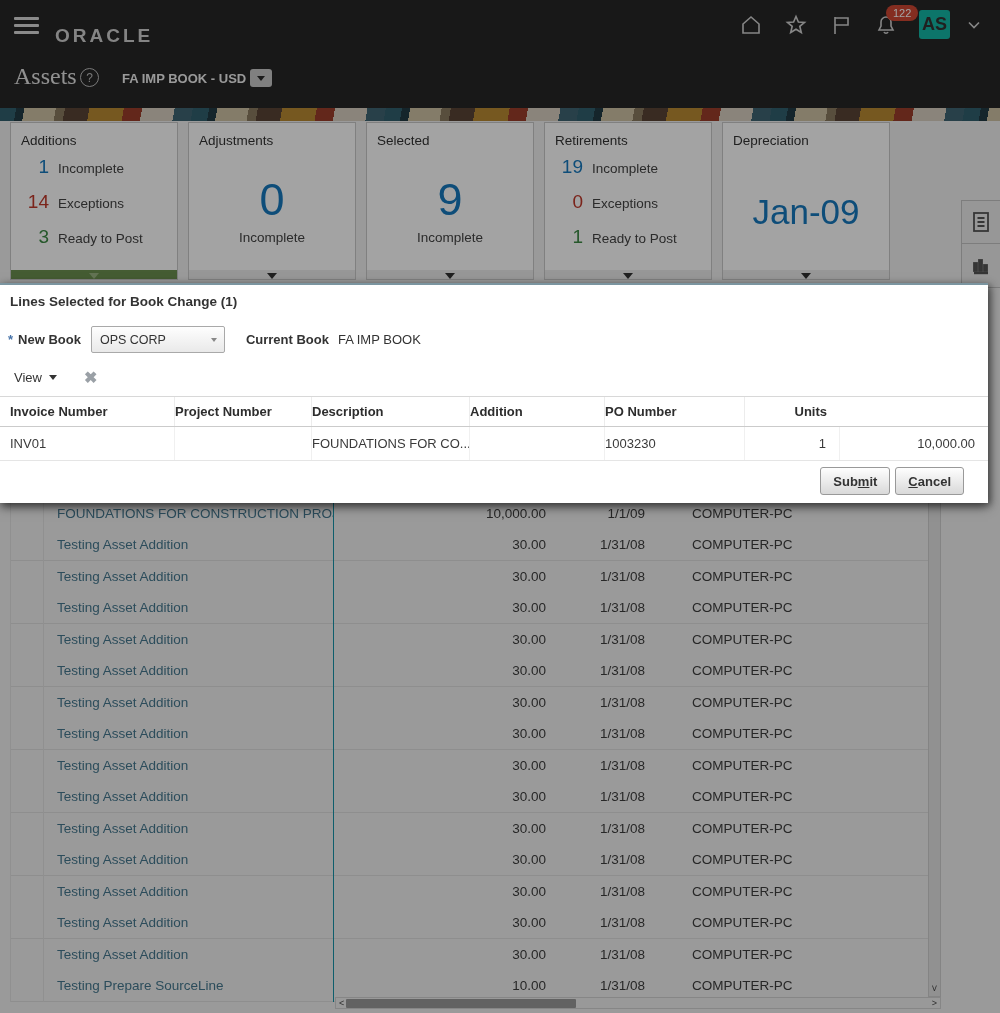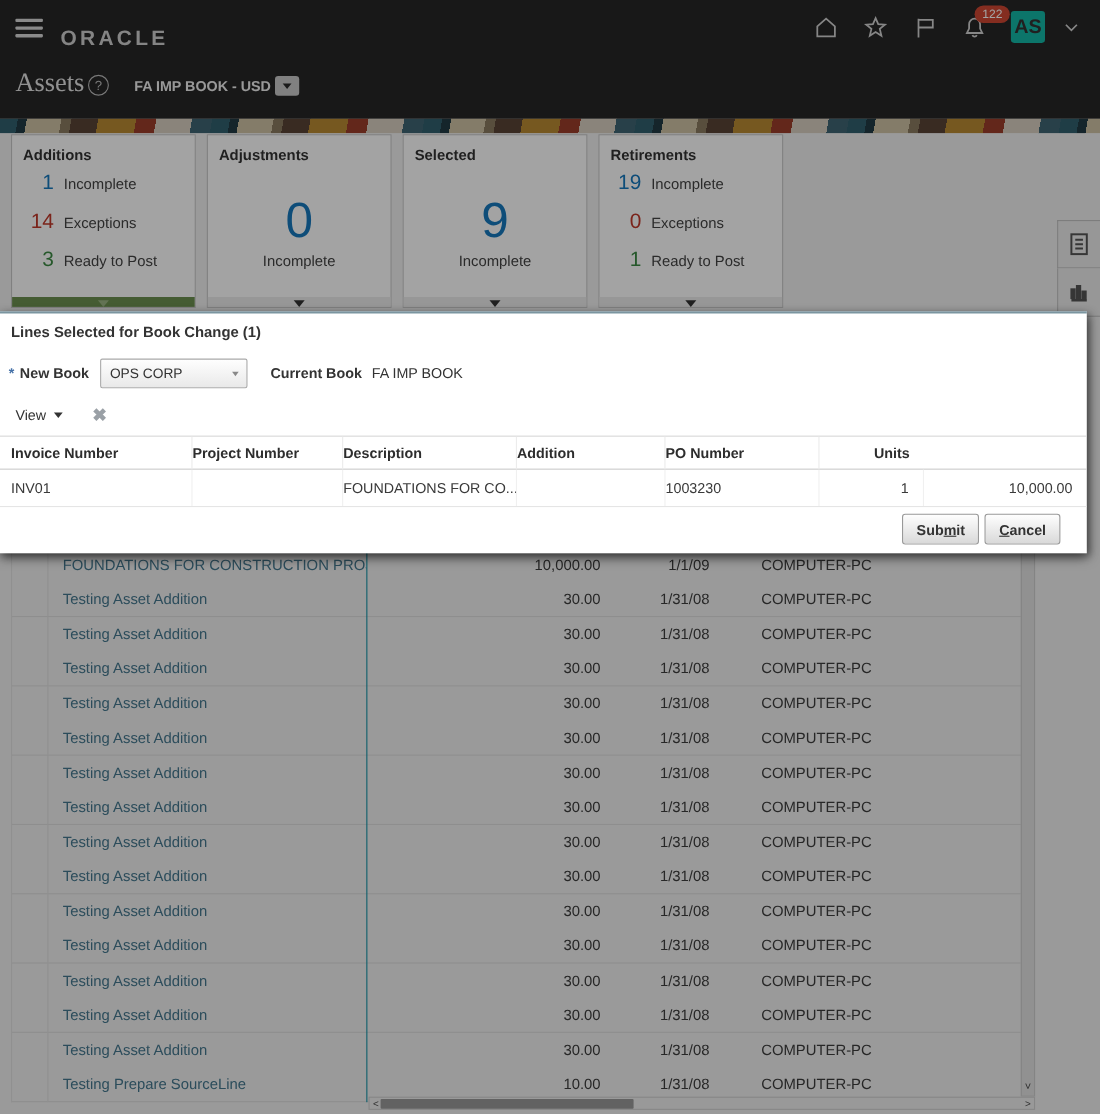--- a/index.html
+++ b/index.html
@@ -28,21 +28,21 @@
   
   .banner { position:absolute; left:0; top:108px; width:1000px; height:13px;
     background:repeating-linear-gradient(100deg,
       #31606e 0 16px, #223a44 16px 24px, #cfc3a5 24px 55px, #8a7a60 55px 64px,
       #5a4436 64px 88px, #b98a33 88px 122px, #9c3d2b 122px 140px, #d8cfc0 140px 172px,
       #3f6472 172px 190px); }
 
   
   .tiles { position:absolute; left:10px; top:122px; display:flex; gap:10px; }
   .tile { position:relative; width:168px; height:158px; background:#fff; border:1px solid #c9c9c9; cursor:pointer; }
-  .tile-title { margin:10px 0 8px 10px; font-size:13.5px; font-weight:bold; color:#333; }
+  .tile-title { margin:10px 0 8px 10px; font-size:13.5px; font-weight:normal; color:#333; }
   .stat-row { display:flex; align-items:baseline; margin-bottom:13px; }
   .stat-num { width:38px; text-align:right; font-size:19px; }
   .stat-lbl { margin-left:9px; font-size:13.5px; color:#444; }
   .n-blue { color:#1779be; } .n-red { color:#c0392b; } .n-green { color:#3c8a44; }
   .big-num { margin-top:26px; text-align:center; font-size:45px; color:#1779be; }
   .big-lbl { margin-top:4px; text-align:center; font-size:13.5px; color:#444; }
   .big-date { margin-top:44px; text-align:center; font-size:35px; color:#1779be; }
   .tile-bar { position:absolute; left:0; right:0; bottom:0; height:9px; background:#ececec; display:flex; align-items:center; justify-content:center; }
   .tile-bar i { width:0; height:0; border-left:5px solid transparent; border-right:5px solid transparent; border-top:6px solid #333; margin-top:3px; }
   .tile.selected .tile-bar { background:#6d9150; }
@@ -205,20 +205,27 @@
           <span class="stat-lbl">Exceptions</span>
         </div>
       <div class="stat-row">
           <span class="stat-num n-green">1</span>
           <span class="stat-lbl">Ready to Post</span>
         </div>
       <div class="tile-bar">
           <i></i>
         </div>
     </div>
+    <div class="tile">
+      <div class="tile-title">Depreciation</div>
+      <div class="big-date">Jan-09</div>
+      <div class="tile-bar">
+          <i></i>
+        </div>
+    </div>
   </div>
 
   <div class="side-panel">
     <div class="side-cell">
       <svg width="20" height="24" viewBox="0 0 20 24">
           <rect x="3" y="3" width="14" height="18"></rect>
           <path d="M6.5 8 H13.5 M6.5 12 H13.5 M6.5 16 H13.5"></path>
         </svg>
     </div>
     <div class="side-cell">

